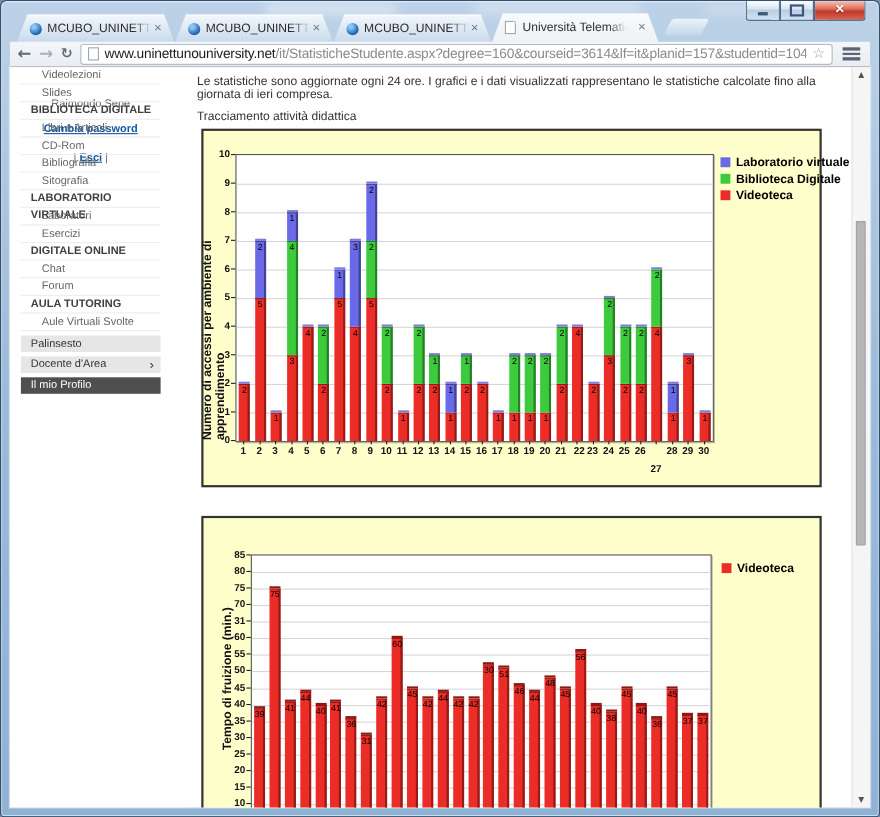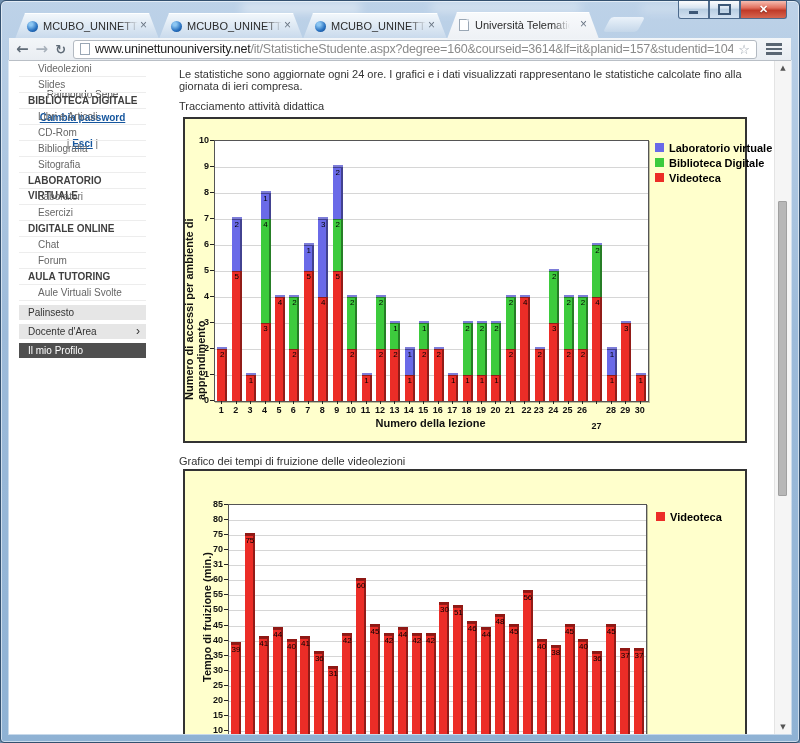--- a/index.html
+++ b/index.html
@@ -412,37 +412,35 @@
           <div class="xtick-label" style="left: 389.833px; top: 286px; width: 14.4333px;">26</div>
           <div class="xtick-mark" style="left: 411.483px; top: 282px;"></div>
           <div class="xtick-label" style="left: 404.267px; top: 302px; width: 14.4333px;">27</div>
           <div class="xtick-mark" style="left: 425.917px; top: 282px;"></div>
           <div class="xtick-label" style="left: 418.7px; top: 286px; width: 14.4333px;">28</div>
           <div class="xtick-mark" style="left: 440.35px; top: 282px;"></div>
           <div class="xtick-label" style="left: 433.133px; top: 286px; width: 14.4333px;">29</div>
           <div class="xtick-mark" style="left: 454.783px; top: 282px;"></div>
           <div class="xtick-label" style="left: 447.567px; top: 286px; width: 14.4333px;">30</div>
           <div class="axis-y" style="left: 2px; top: 21px; height: 260px; width: 16px;">Numero di accessi per ambiente di apprendimento</div>
-          <div class="axis-x" style="left: 29px; top: 298px; width: 433px;">Numero della lezione</div>
           <div class="legend" style="left: 470px; top: 21px;">
             <div class="legend-row">
               <div class="legend-swatch" style="background: rgb(106, 106, 232);"></div>
               <div class="legend-label">Laboratorio virtuale</div>
             </div>
             <div class="legend-row">
               <div class="legend-swatch" style="background: rgb(61, 203, 61);"></div>
               <div class="legend-label">Biblioteca Digitale</div>
             </div>
             <div class="legend-row">
               <div class="legend-swatch" style="background: rgb(236, 45, 39);"></div>
               <div class="legend-label">Videoteca</div>
             </div>
           </div>
         </div>
-      <div class="sec" style="top:394px;">Grafico dei tempi di fruizione delle videolezioni</div>
       <div class="chart-panel" id="chart2">
           <div class="plot" style="left: 43px; top: 33px; width: 417px; height: 240px;">
             <div class="gridline" style="top: 226px;"></div>
             <div class="gridline" style="top: 210.933px;"></div>
             <div class="gridline" style="top: 195.867px;"></div>
             <div class="gridline" style="top: 180.8px;"></div>
             <div class="gridline" style="top: 165.733px;"></div>
             <div class="gridline" style="top: 150.667px;"></div>
             <div class="gridline" style="top: 135.6px;"></div>
             <div class="gridline" style="top: 120.533px;"></div>

